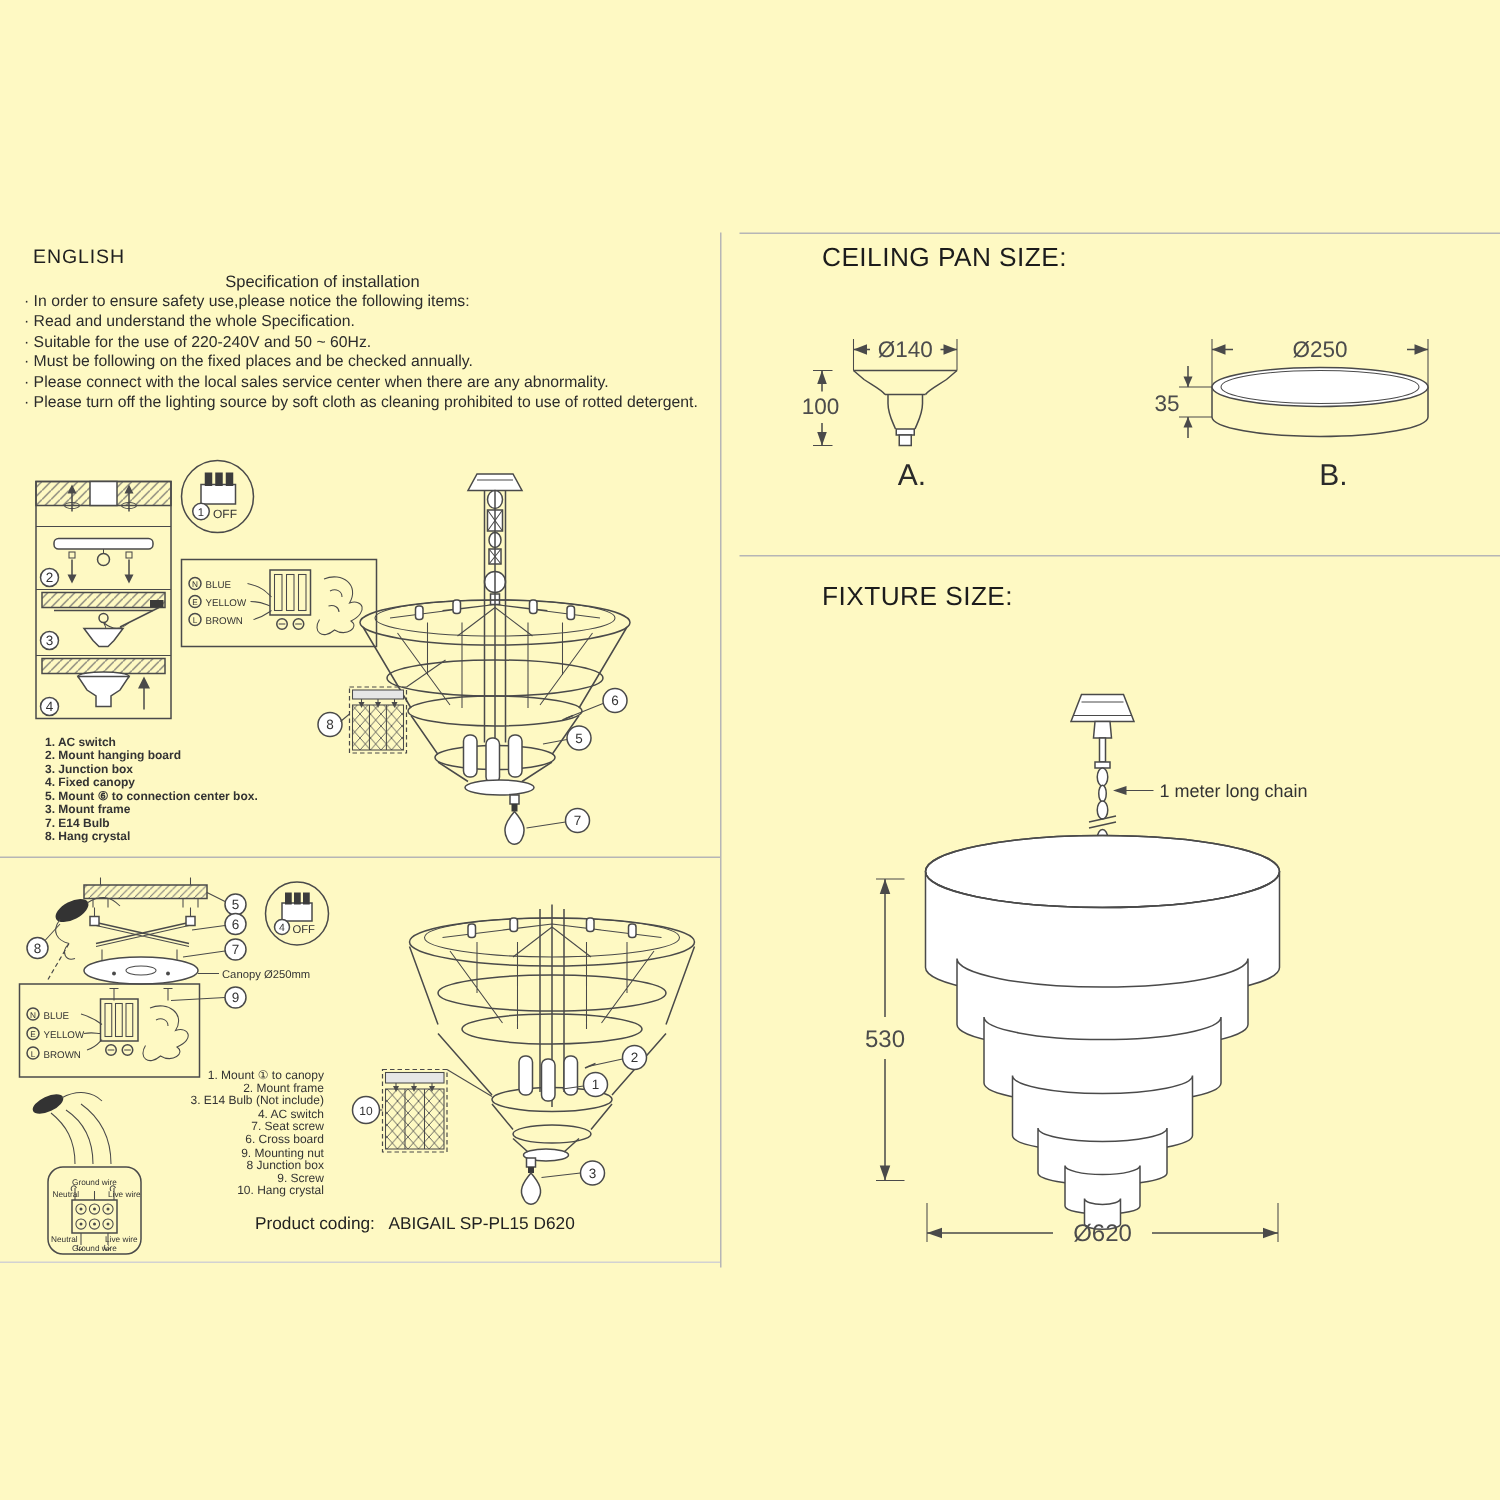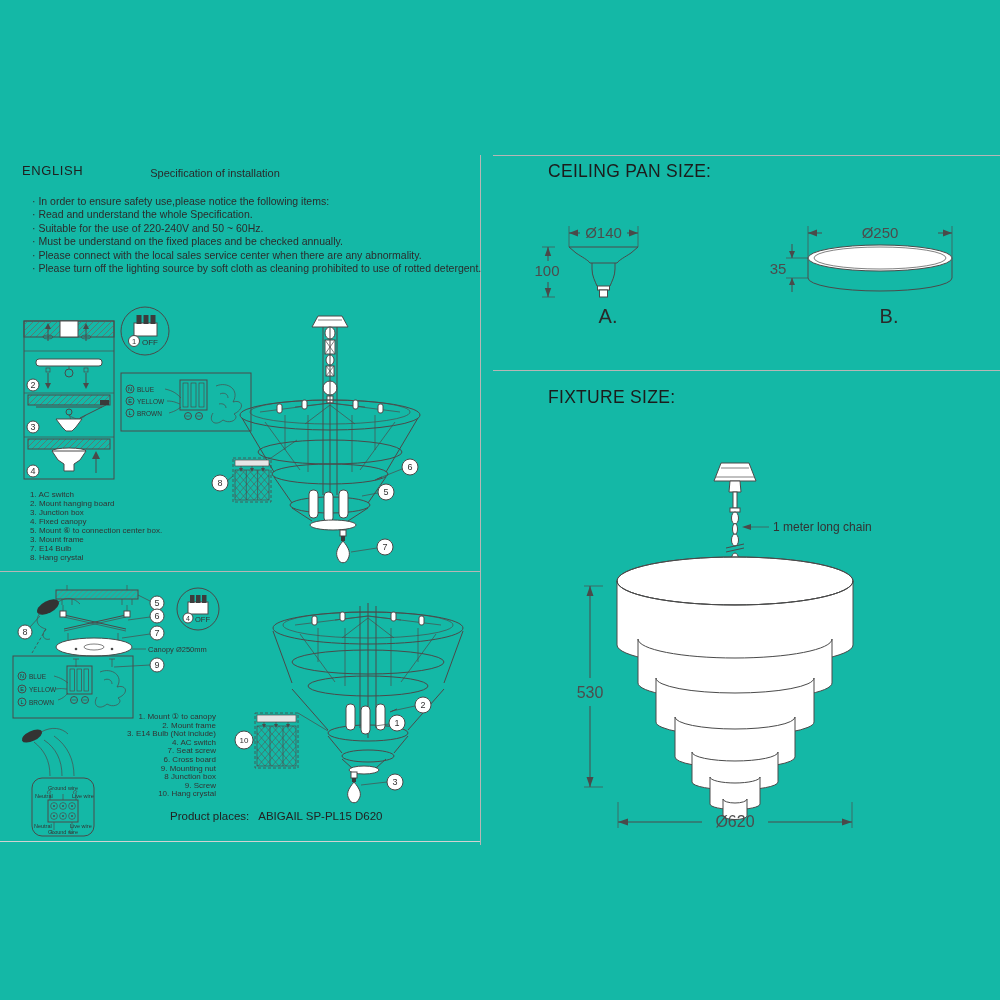--- a/index.html
+++ b/index.html
@@ -1,23 +1,23 @@
 <!DOCTYPE html>
 <html><head>
 <meta charset="utf-8">
 <style>
   html,body{margin:0;padding:0;background:#ffffff;}
-  .page{position:relative;width:1000px;height:1000px;background:#14b8a6;overflow:hidden;
+  .page{position:relative;width:1000px;height:1000px;background:#fef9c3;overflow:hidden;
         font-family:"Liberation Sans",sans-serif;color:#2c2c2c;}
   .abs{position:absolute;}
   .hline{position:absolute;height:1px;background:#b6b6b6;}
   .vline{position:absolute;width:1px;background:#b6b6b6;}
   .eng{font-size:13px;letter-spacing:.6px;color:#1f1f1f;}
   .subtitle{width:430px;text-align:center;font-size:11px;color:#2a2a2a;}
-  .notes{font-size:10.5px;line-height:13.4px;color:#2c2c2c;width:460px;margin-left:16px;}
+  .notes{font-size:10.5px;line-height:13.4px;color:#2c2c2c;width:460px;}
   .plist{font-size:8px;line-height:9px;color:#333;}
   .plist2{font-size:8px;line-height:8.6px;color:#333;}
   .pcode{font-size:11.5px;color:#222;}
   .pcode .val{margin-left:9px;}
   .rtitle{font-size:17.5px;letter-spacing:.3px;color:#1c1c1c;font-weight:500;margin-left:48px;}
   svg{position:absolute;overflow:visible;}
   svg text{font-family:"Liberation Sans",sans-serif;fill:#333;}
   .ln{stroke:#4a4a4a;stroke-width:1;fill:none;}
   .lnt{stroke:#4a4a4a;stroke-width:.7;fill:none;}
   .lnw{stroke:#4a4a4a;stroke-width:1;fill:#fff;}
@@ -35,26 +35,26 @@
 
 <div class="page">
 
   <div class="vline" style="left:480px;top:155px;height:690px;"></div>
   <div class="hline" style="left:493px;top:155px;width:507px;"></div>
   <div class="hline" style="left:493px;top:370px;width:507px;"></div>
   <div class="hline" style="left:0px;top:571px;width:480px;"></div>
   <div class="hline" style="left:0px;top:841px;width:480px;background:#d2d2d2;"></div>
 
   <div class="abs eng" style="left:22px;top:163px;">ENGLISH</div>
-  <div class="abs subtitle" style="left:0px;top:167px;">Specification of installation</div>
+  <div class="abs subtitle" style="left:0px;top:182px;">Specification of installation</div>
   <div class="abs notes" style="left:16px;top:195px;">
     <div>· In order to ensure safety use,please notice the following items:</div>
     <div>· Read and understand the whole Specification.</div>
     <div>· Suitable for the use of 220-240V and 50 ~ 60Hz.</div>
-    <div>· Must be understand on the fixed places and be checked annually.</div>
+    <div>· Must be following on the fixed places and be checked annually.</div>
     <div>· Please connect with the local sales service center when there are any abnormality.</div>
     <div>· Please turn off the lighting source by soft cloth as cleaning prohibited to use of rotted detergent.</div>
   </div>
 
   <svg style="left:22px;top:315px;" width="95" height="170" viewBox="0 0 95 170">
     <defs>
       <pattern id="hatchA" width="6" height="6" patternUnits="userSpaceOnUse">
         <path d="M0,6 L6,0" stroke="#6a6a6a" stroke-width="0.8"></path>
       </pattern>
     </defs>
@@ -205,21 +205,21 @@
     <path class="lnt" d="M197,169 L172,179"></path>
     <path class="ln" d="M170,180 L177,177" stroke-width="2"></path>
     <circle cx="181" cy="192" r="8" class="co"></circle>
     <text x="181" y="195" text-anchor="middle" class="cotxt">5</text>
     <path class="lnt" d="M173,193 L157,196"></path>
     <circle cx="180" cy="247" r="8" class="co"></circle>
     <text x="180" y="250" text-anchor="middle" class="cotxt">7</text>
     <path class="lnt" d="M172,248 L146,252"></path>
   </svg>
 
-  <div class="abs plist" style="left:30px;top:490px;">
+  <div class="abs plist" style="left:30px;top:490px;font-weight:bold;">
     <div>1. AC switch</div>
     <div>2. Mount hanging board</div>
     <div>3. Junction box</div>
     <div>4. Fixed canopy</div>
     <div>5. Mount ⑥ to connection center box.</div>
     <div>3. Mount frame</div>
     <div>7. E14 Bulb</div>
     <div>8. Hang crystal</div>
   </div>
 
@@ -400,21 +400,21 @@
     <div>4. AC switch</div>
     <div>7. Seat screw</div>
     <div>6. Cross board</div>
     <div>9. Mounting nut</div>
     <div>8 Junction box</div>
     <div>9. Screw</div>
     <div>10. Hang crystal</div>
   </div>
 
   <div class="abs pcode" style="left:170px;top:810px;">
-    <span>Product places:</span><span class="val">ABIGAIL SP-PL15 D620</span>
+    <span>Product coding:</span><span class="val">ABIGAIL SP-PL15 D620</span>
   </div>
 
   <div class="abs rtitle" style="left:500px;top:161px;">CEILING PAN SIZE:</div>
   <div class="abs rtitle" style="left:500px;top:387px;">FIXTURE SIZE:</div>
 
   <svg style="left:518px;top:206px;" width="190" height="125" viewBox="0 0 190 125">
     <path class="lnt" d="M51,20 V41 M120,20 V41"></path>
     <path class="ln" d="M51,27 H62 M109,27 H120"></path>
     <polygon class="arr" points="51,27 60,23.5 60,30.5"></polygon>
     <polygon class="arr" points="120,27 111,23.5 111,30.5"></polygon>

